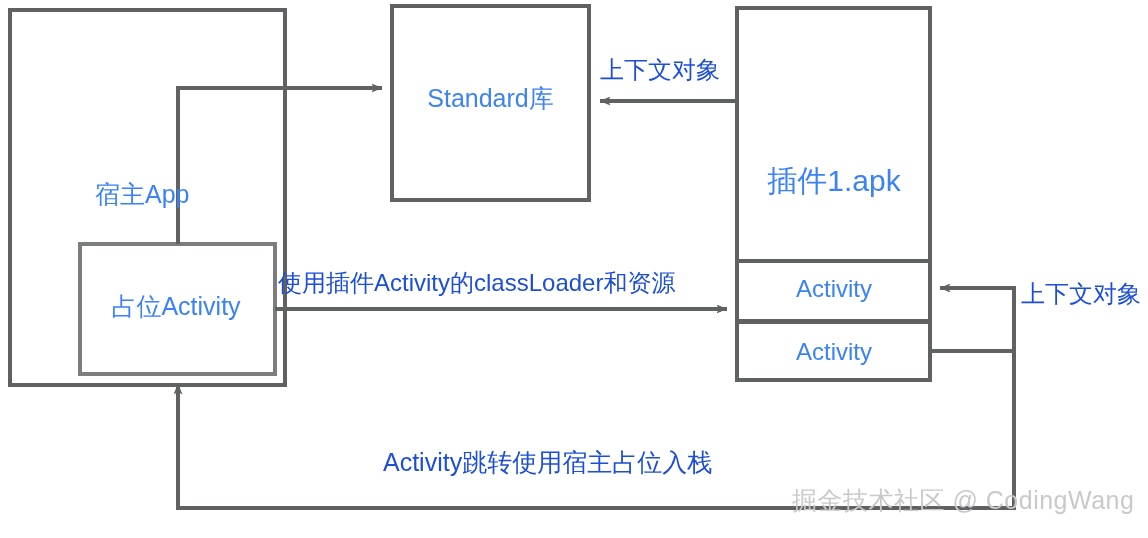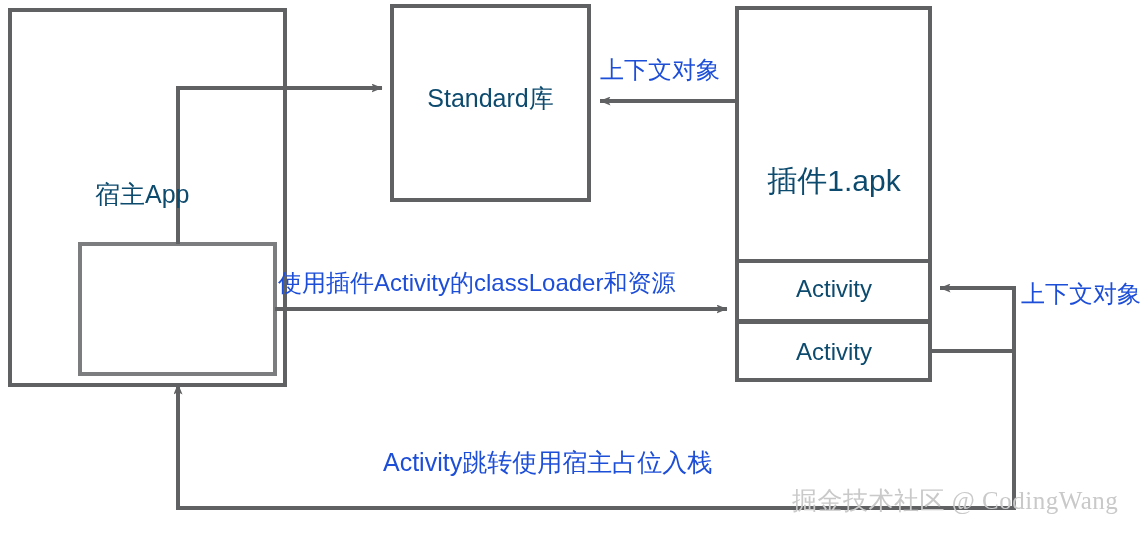--- a/index.html
+++ b/index.html
@@ -21,21 +21,21 @@
   #diagram-svg {
     position: absolute;
     left: 0;
     top: 0;
     width: 1148px;
     height: 538px;
   }
   .box-label {
     position: absolute;
     text-align: center;
-    color: #0c4a6e;
+    color: #3b82f6;
     white-space: nowrap;
     line-height: 1;
     pointer-events: none;
   }
   .edge-label {
     position: absolute;
     color: #1d4ed8;
     white-space: nowrap;
     line-height: 1;
   }
@@ -51,21 +51,20 @@
   .lbl-stack         { left: 383px; top: 450px; font-size: 25px; }
   .watermark {
     position: absolute;
     left: 792px;
     top: 488px;
     font-size: 25px;
     color: #c9c9c9;
     white-space: nowrap;
     letter-spacing: 0.5px;
     line-height: 1;
-    font-family: Liberation Serif, serif;
   }
 </style>
 </head>
 <body>
 
 <div id="canvas">
 
   <svg id="diagram-svg" viewBox="0 0 1148 538">
     <defs>
       <marker id="arrowhead" markerWidth="11" markerHeight="9" refX="10.5" refY="4.5" orient="auto" markerUnits="userSpaceOnUse">
@@ -91,20 +90,21 @@
 
     <path d="M275,309 L727,309" fill="none" stroke="#5f6163" stroke-width="4" marker-end="url(#arrowhead)"></path>
 
     <path d="M930,351 L1014,351 L1014,288 L940,288" fill="none" stroke="#5f6163" stroke-width="4" marker-end="url(#arrowhead)"></path>
 
     <path d="M1014,351 L1014,508 L178,508 L178,384" fill="none" stroke="#5f6163" stroke-width="4" marker-end="url(#arrowhead)"></path>
   </svg>
 
   <div class="box-label lbl-host-app">宿主App</div>
 
+  <div class="box-label lbl-placeholder">占位Activity</div>
 
   <div class="box-label lbl-standard">Standard库</div>
 
   <div class="box-label lbl-plugin">插件1.apk</div>
 
   <div class="box-label lbl-activity-1">Activity</div>
 
   <div class="box-label lbl-activity-2">Activity</div>
 
   <div class="edge-label lbl-context">上下文对象</div>

